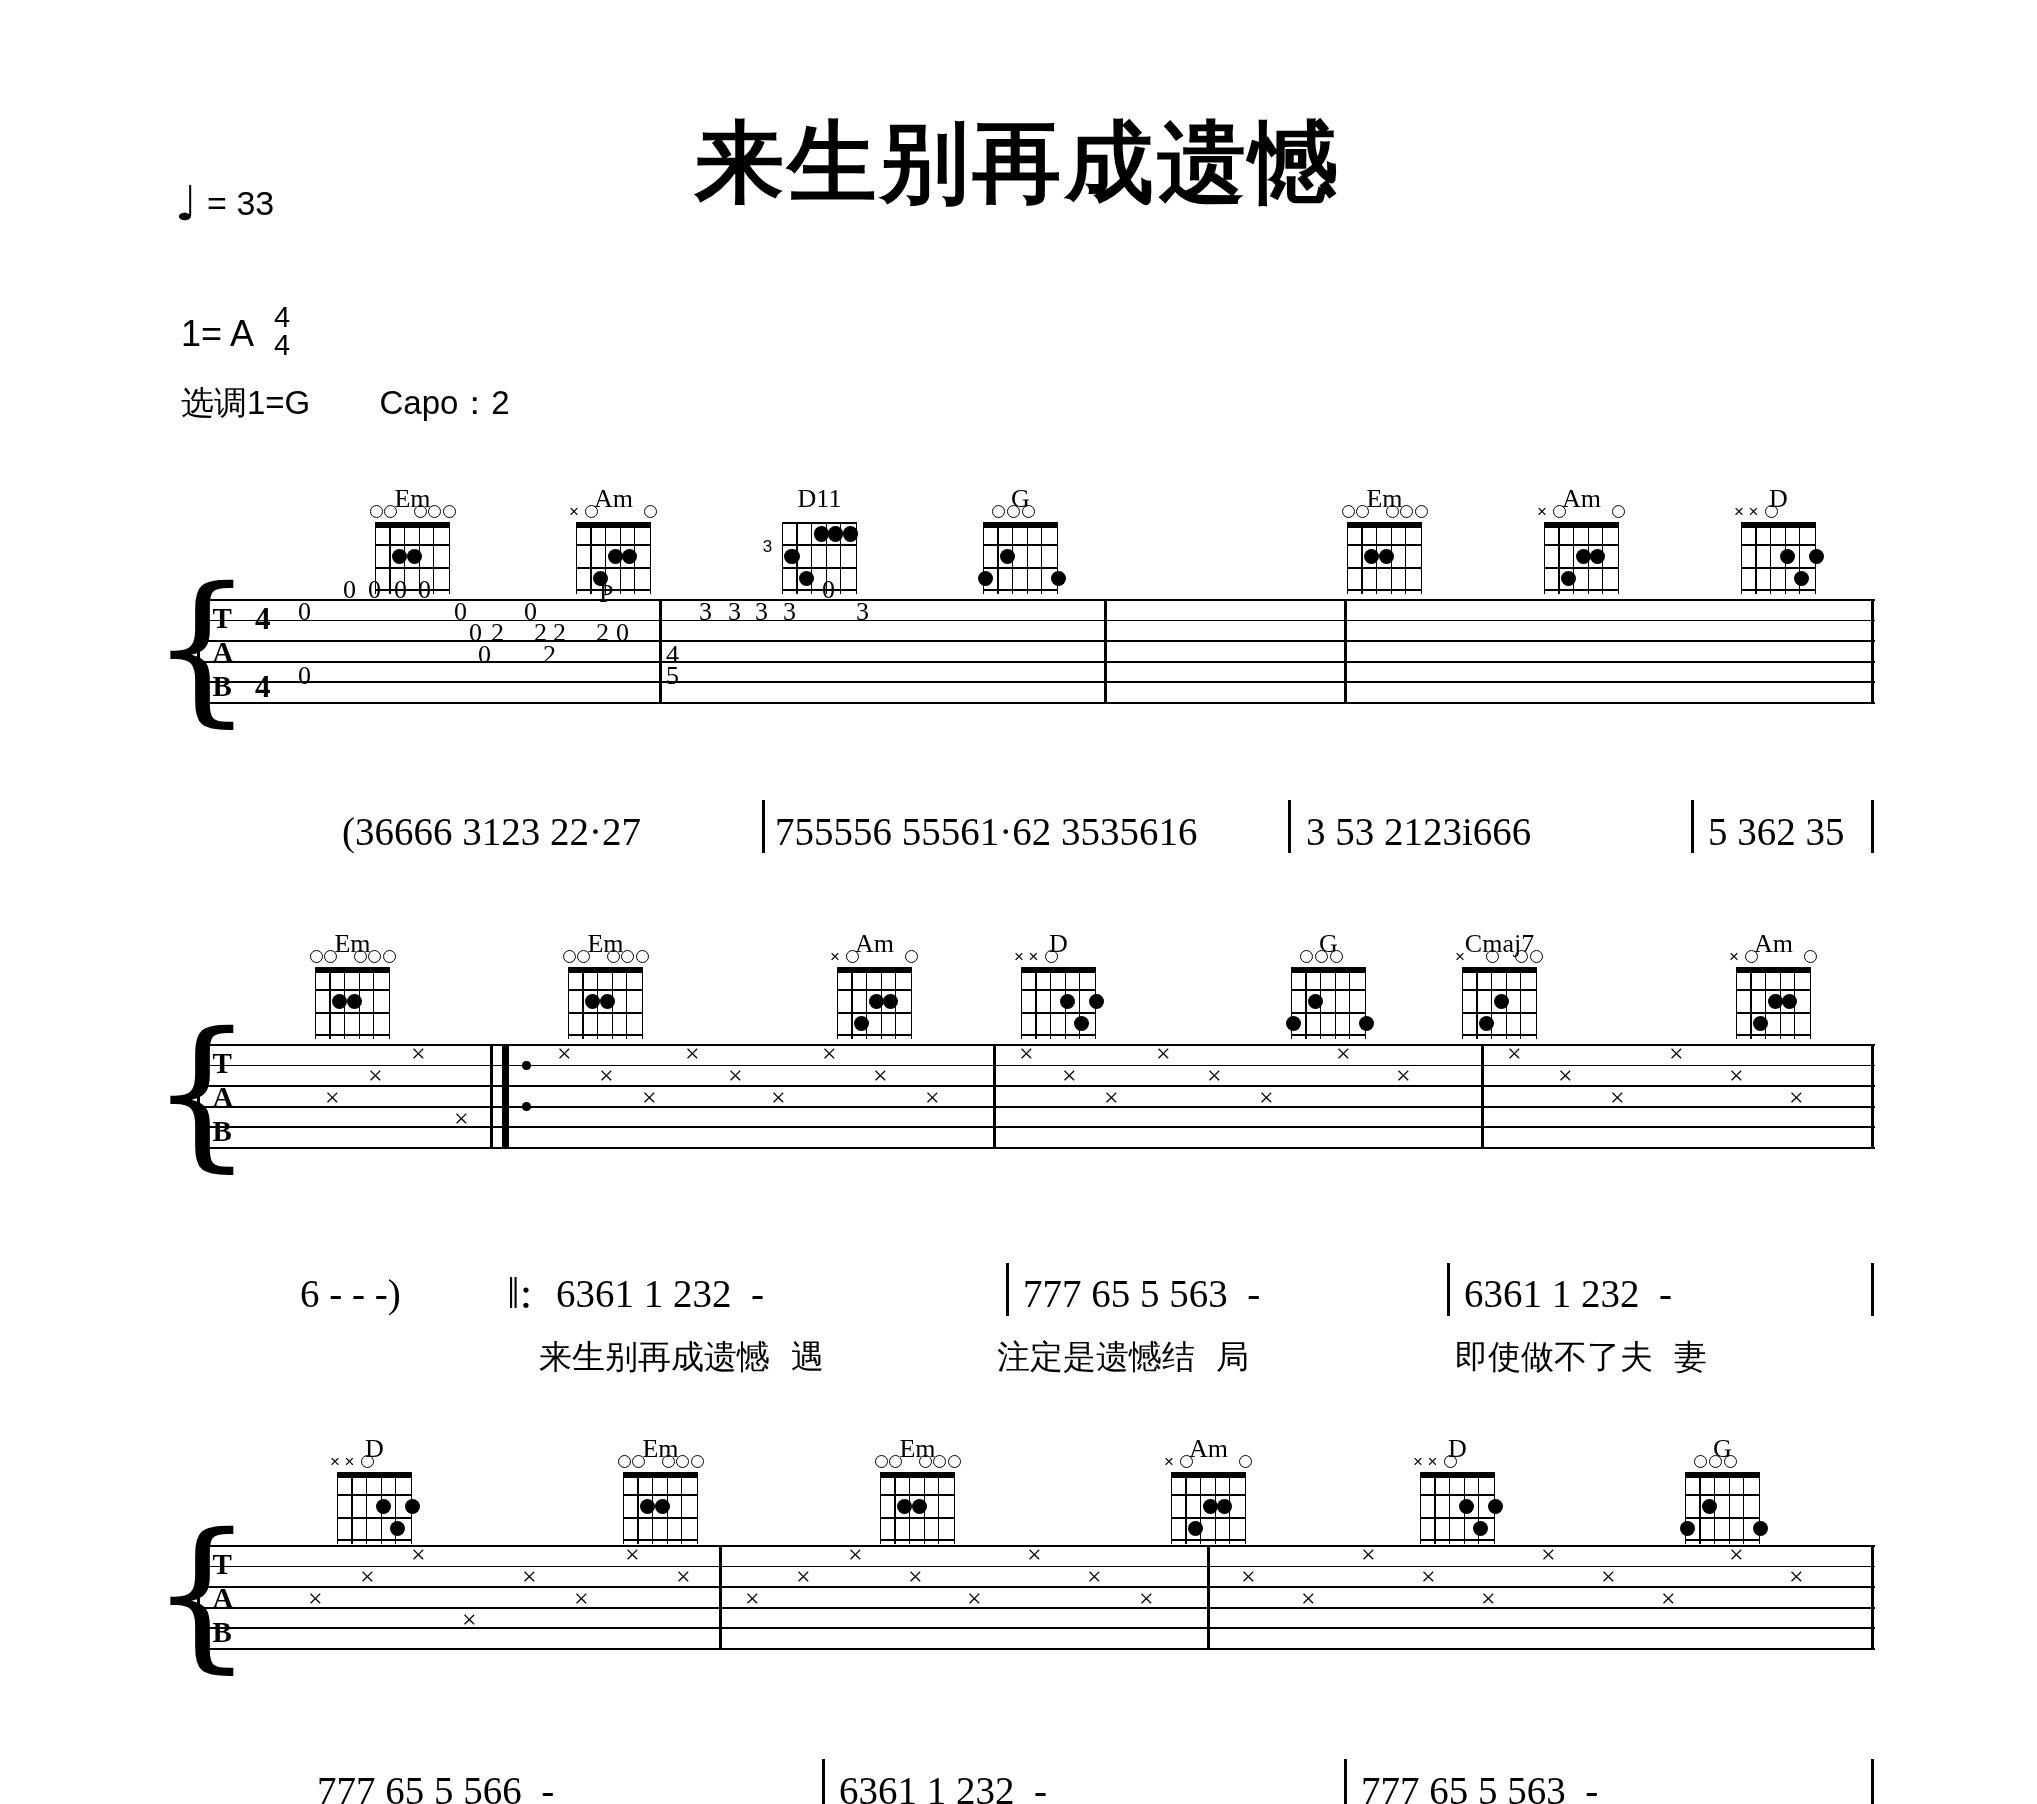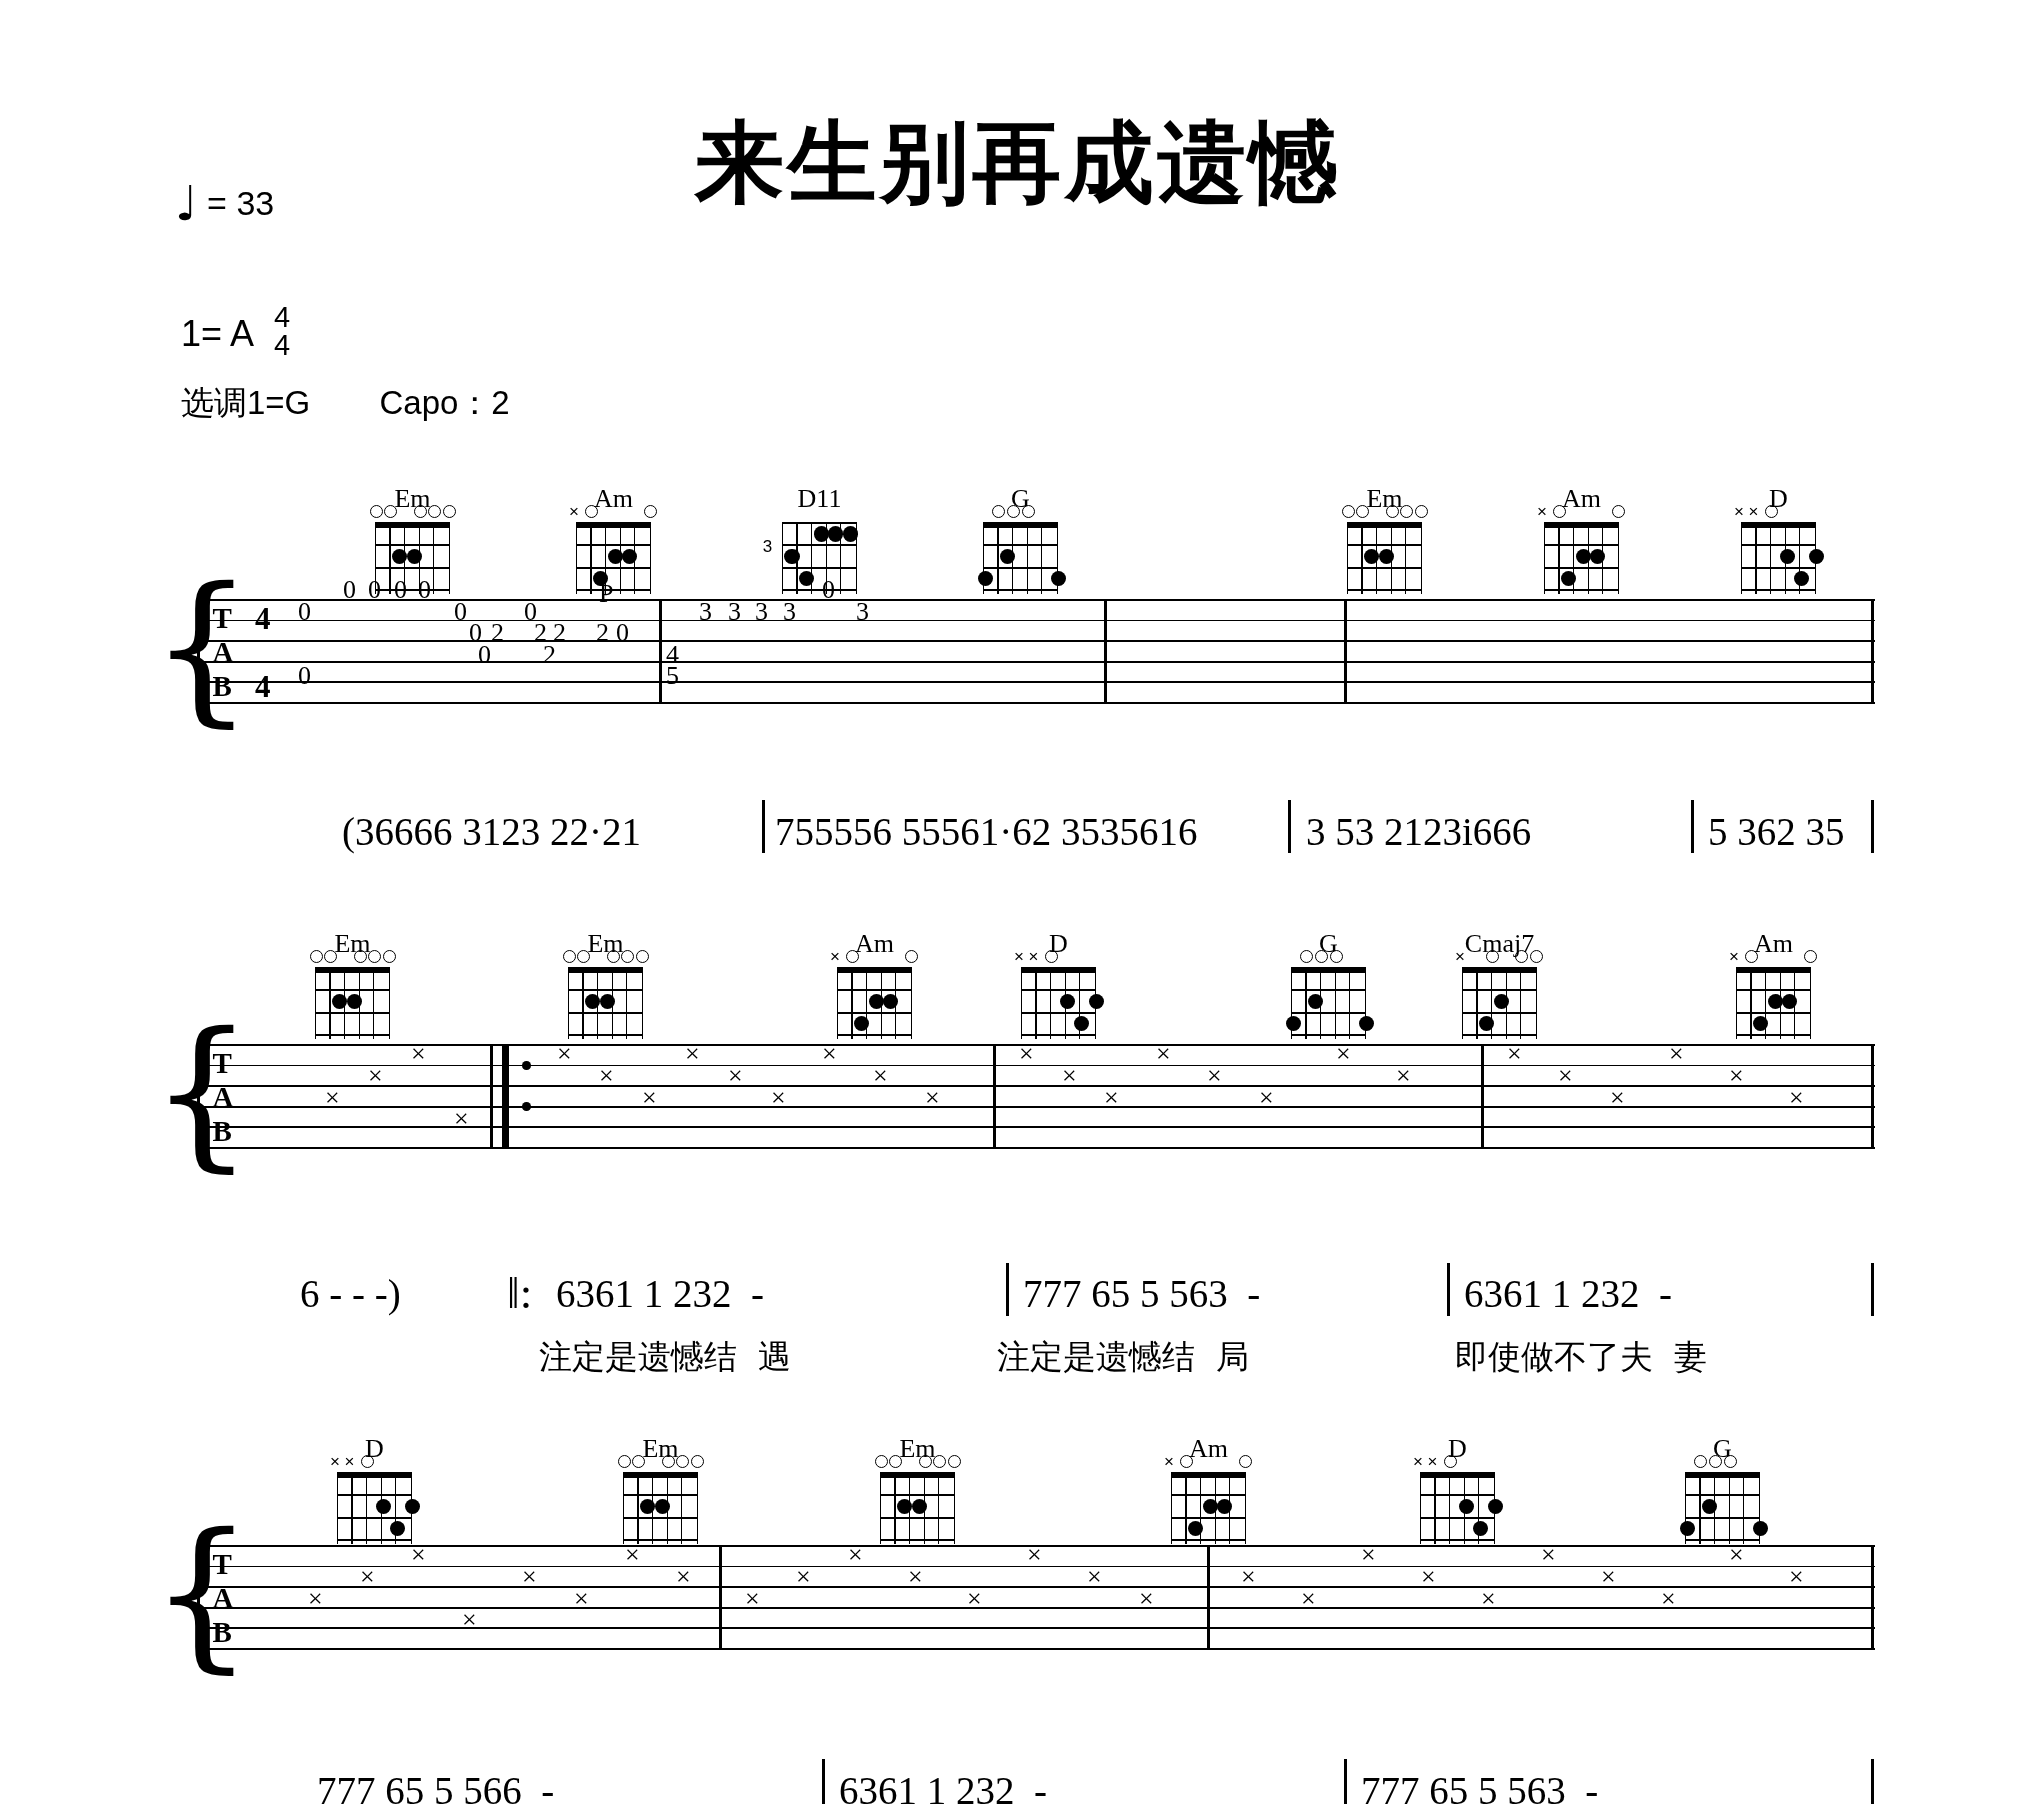--- a/index.html
+++ b/index.html
@@ -289,21 +289,21 @@
       <div class="num" style="left:469px;top:41px;">4</div>
       <div class="num" style="left:469px;top:62px;">5</div>
       <div class="num" style="left:502px;top:-1.7px;">3</div>
       <div class="num" style="left:531px;top:-1.7px;">3</div>
       <div class="num" style="left:558px;top:-1.7px;">3</div>
       <div class="num" style="left:586px;top:-1.7px;">3</div>
       <div class="num" style="left:625px;top:-24px;">0</div>
       <div class="num" style="left:659px;top:-1.7px;">3</div>
     </div>
 
-    <div class="jp" style="left:342px;top:330px;"><span>(36666 3123 22·21</span></div>
+    <div class="jp" style="left:342px;top:330px;"><span>(36666 3123 22·27</span></div>
     <div class="vbar" style="left:762px;top:321px;height:53px;"></div>
     <div class="jp" style="left:775px;top:330px;"><span>755556 55561·62 3535616</span></div>
     <div class="vbar" style="left:1288px;top:321px;height:53px;"></div>
     <div class="jp" style="left:1306px;top:330px;"><span>3 53 2123i666</span></div>
     <div class="vbar" style="left:1691px;top:321px;height:53px;"></div>
     <div class="jp" style="left:1708px;top:330px;"><span>5 362 35</span></div>
     <div class="vbar" style="left:1871px;top:321px;height:53px;"></div>
   </div>
 
   <div class="system" style="top:933px;height:428px;">
@@ -520,21 +520,21 @@
 
     <div class="jp" style="left:300px;top:338px;"><span>6 - - -)</span></div>
     <div class="jp" style="left:507px;top:334px;font-size:45px;"><span>‖:</span></div>
     <div class="jp" style="left:556px;top:338px;"><span>6361 1 232  -</span></div>
     <div class="vbar" style="left:1006px;top:330px;height:53px;"></div>
     <div class="jp" style="left:1023px;top:338px;"><span>777 65 5 563  -</span></div>
     <div class="vbar" style="left:1447px;top:330px;height:53px;"></div>
     <div class="jp" style="left:1464px;top:338px;"><span>6361 1 232  -</span></div>
     <div class="vbar" style="left:1871px;top:330px;height:53px;"></div>
 
-    <div class="lyr" style="left:539px;top:402px;"><span>注定是遗憾结  遇</span></div>
+    <div class="lyr" style="left:539px;top:402px;"><span>来生别再成遗憾  遇</span></div>
     <div class="lyr" style="left:997px;top:402px;"><span>注定是遗憾结  局</span></div>
     <div class="lyr" style="left:1455px;top:402px;"><span>即使做不了夫  妻</span></div>
   </div>
 
   <div class="system" style="top:1438px;height:368px;">
 
     <div class="chord" style="left:330px;top:34px;">
       <div class="cname">D</div>
       <div class="grid">
         <div class="nut"></div>

